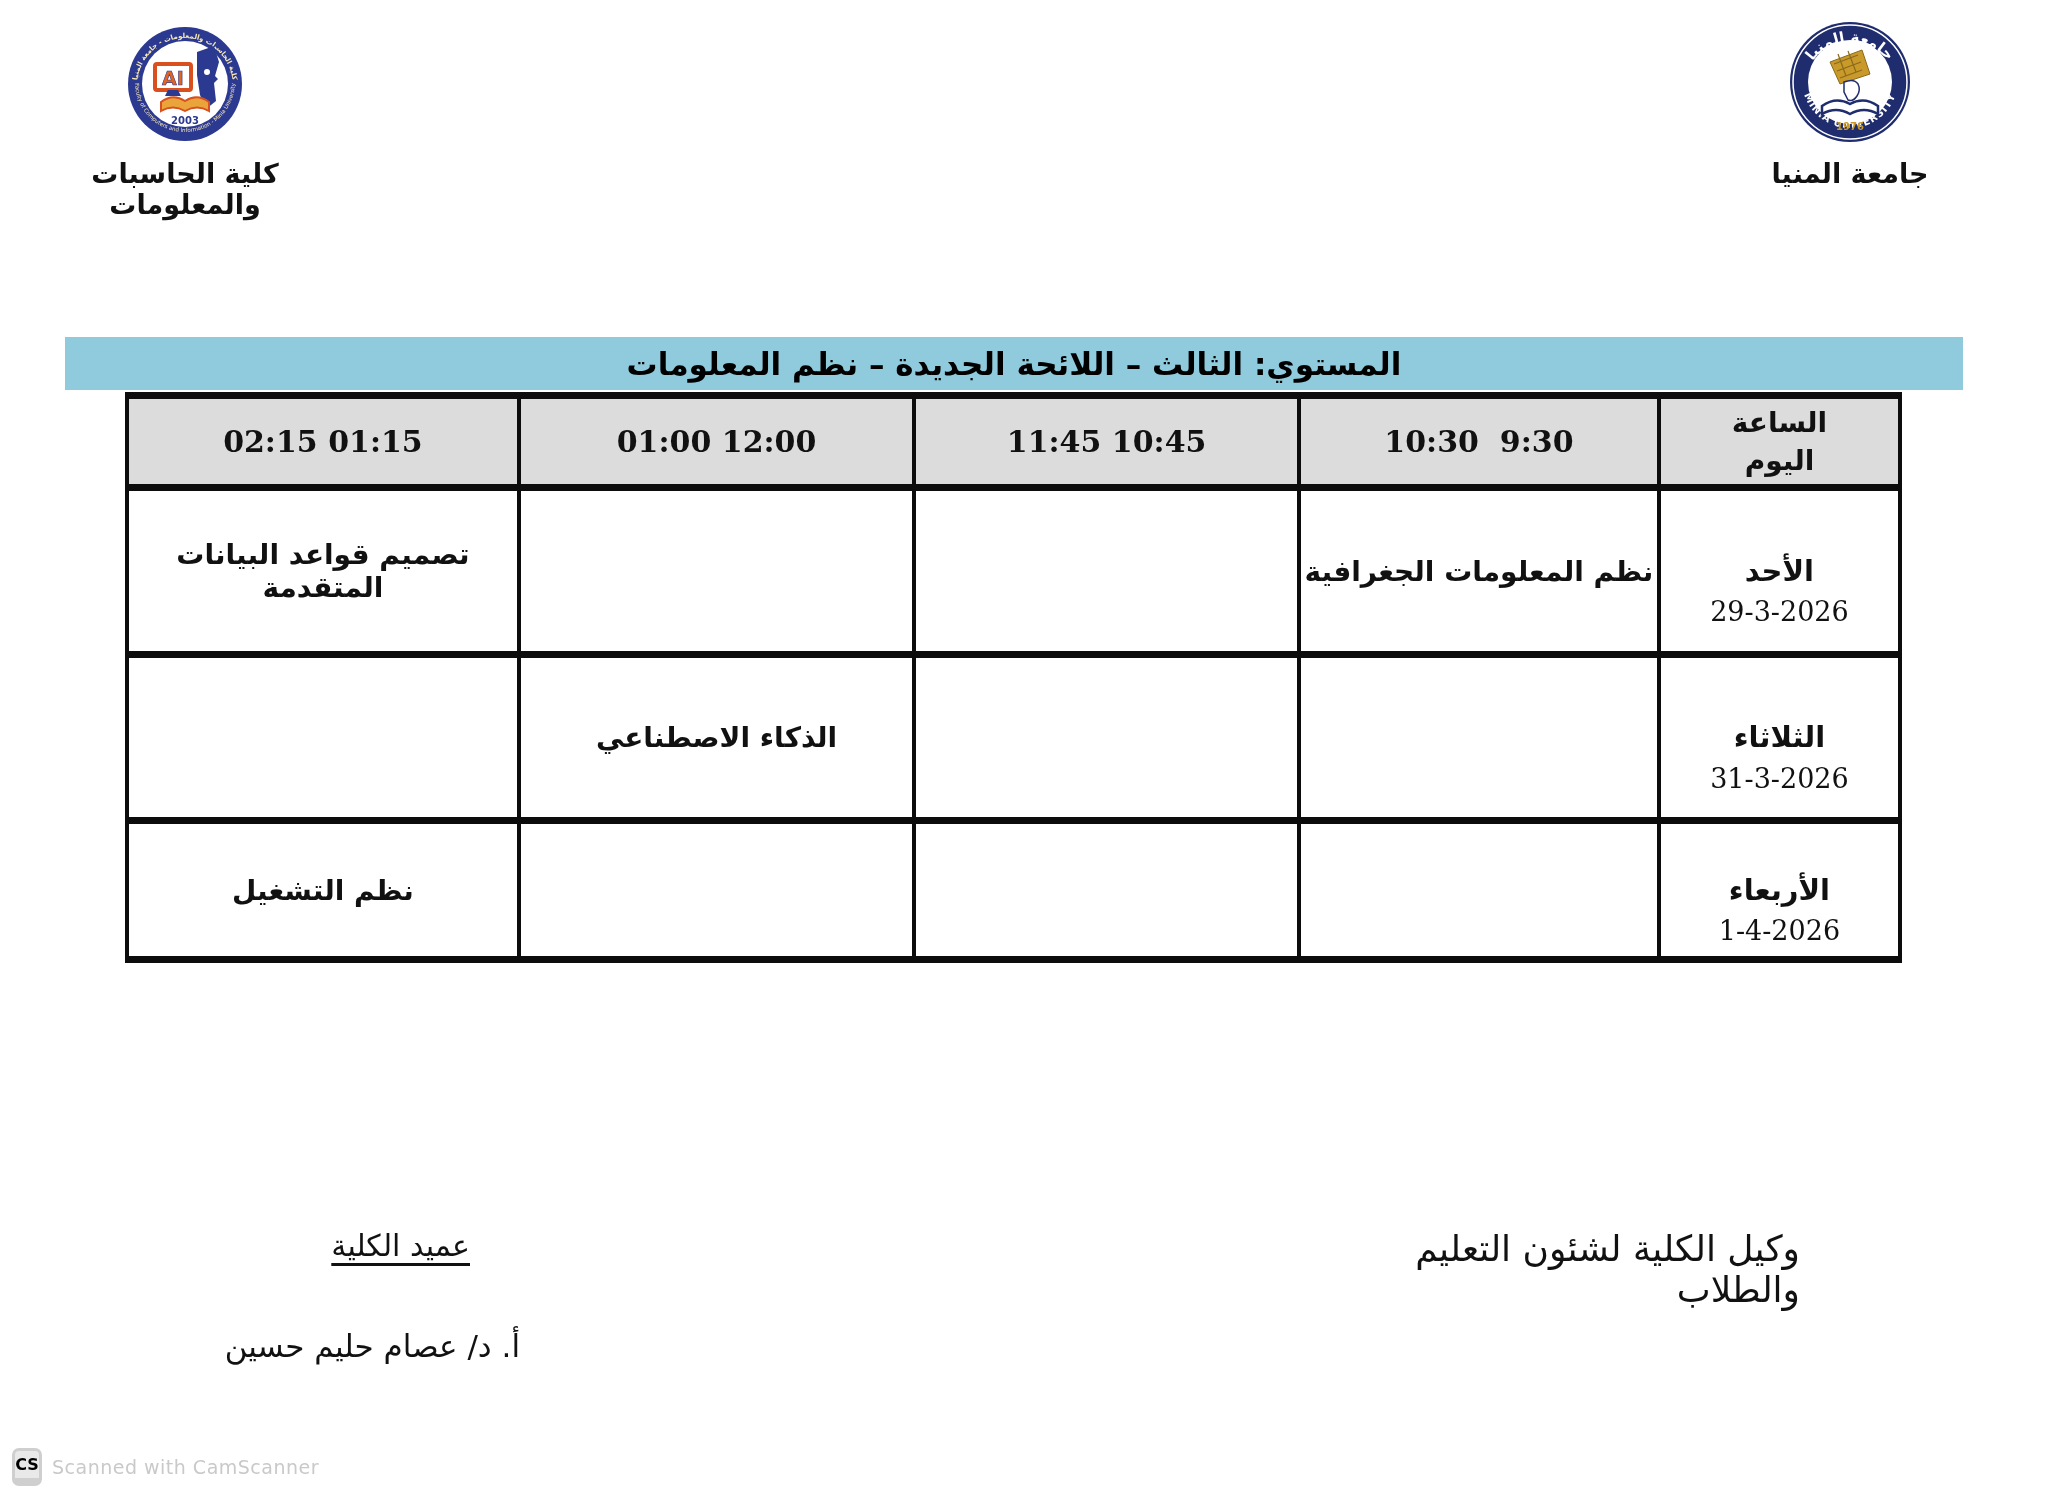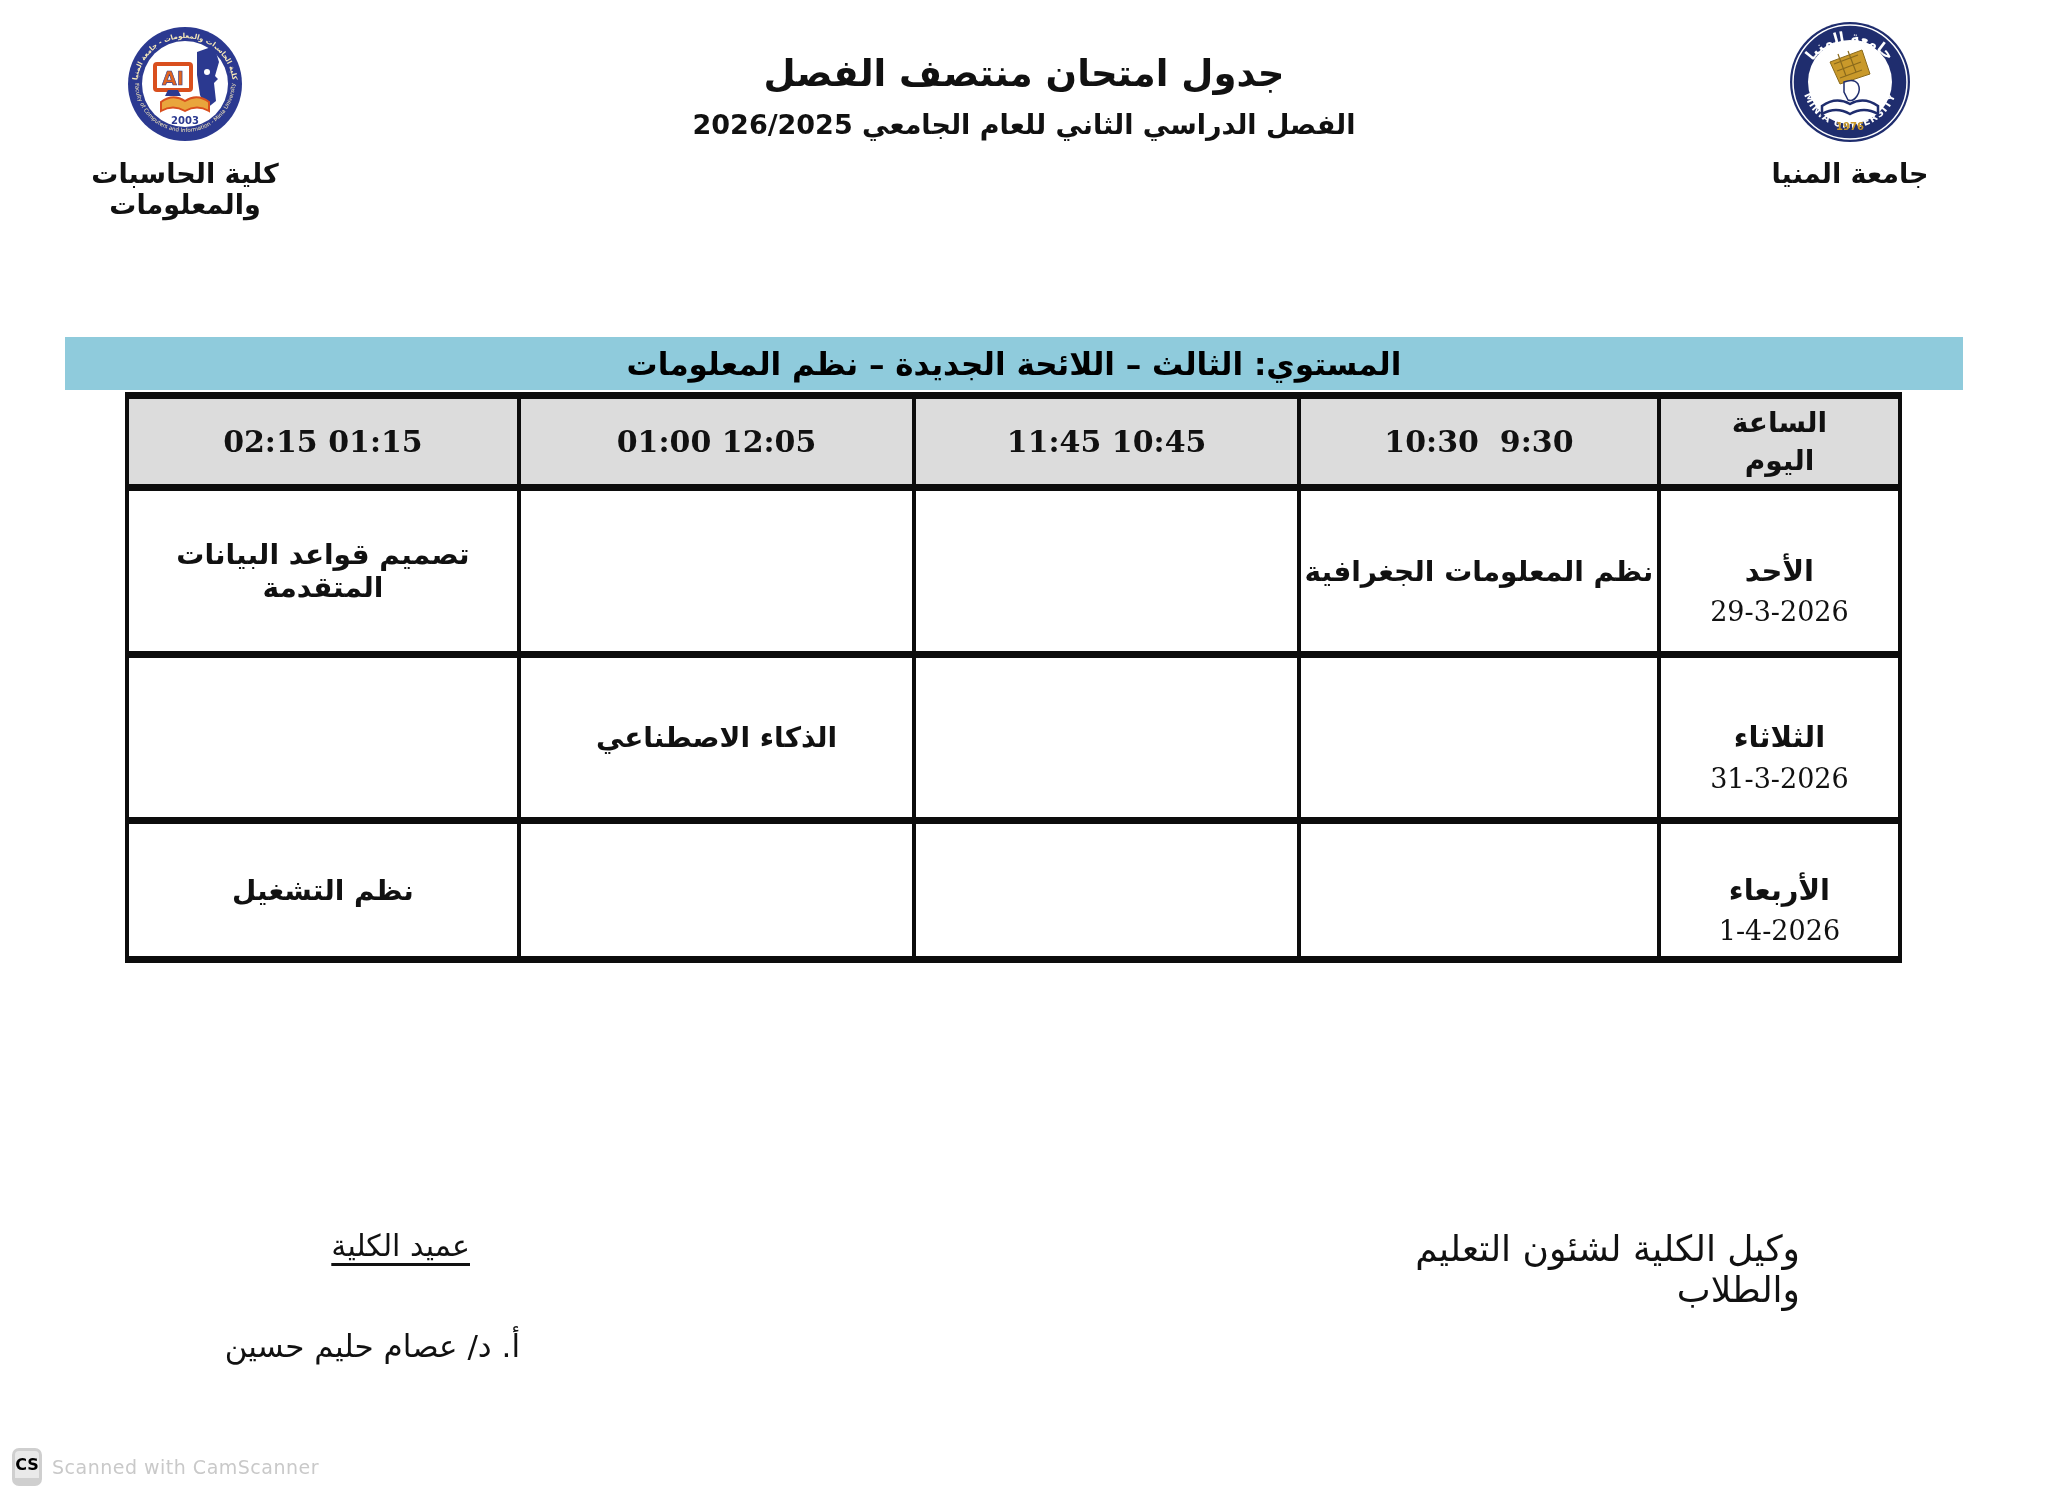--- a/index.html
+++ b/index.html
@@ -107,24 +107,20 @@
       <rect x="34" y="42" width="36" height="26" rx="2" fill="#ffffff" stroke="#d94f1e" stroke-width="4"></rect>
       <text x="52" y="63" font-size="19" font-weight="bold" text-anchor="middle" fill="#e2641e" stroke="#2b3990" stroke-width="0.6">AI</text>
       <path d="M47,68 l10,0 3,6 -16,0 z" fill="#2b3990"></path>
 
       <path d="M40,80 q12,-9 24,-1 q12,-8 24,1 l0,9 q-12,-7 -24,0 q-12,-7 -24,0 z" fill="#e9a53c" stroke="#d94f1e" stroke-width="2"></path>
       <text x="64" y="102" font-size="10" font-weight="bold" text-anchor="middle" fill="#2b3990">2003</text>
     </svg>
     <div class="logo-caption">كلية الحاسبات والمعلومات</div>
   </div>
 
-  <div class="hdr-title-block">
-    <div class="hdr-title">جدول امتحان منتصف الفصل</div>
-    <div class="hdr-subtitle">الفصل الدراسي الثاني للعام الجامعي 2026/2025</div>
-  </div>
 
   <div class="logo-block logo-right">
     <svg width="136" height="130" viewBox="0 0 136 130">
       <defs>
         <path id="mu-top" d="M 22,70 A 46,46 0 0 1 114,70"></path>
         <path id="mu-bot" d="M 20,62 A 48,48 0 0 0 116,62"></path>
       </defs>
       <circle cx="68" cy="64" r="60" fill="#1f2d6e"></circle>
       <circle cx="68" cy="64" r="57" fill="none" stroke="#ffffff" stroke-width="1.5"></circle>
       <circle cx="68" cy="64" r="42" fill="#ffffff"></circle>
@@ -156,21 +152,21 @@
       <col style="width:22.1%">
     </colgroup>
     <thead>
       <tr style="height:92px">
         <th class="corner">
           <span class="hour-lbl">الساعة</span>
           <span class="day-lbl">اليوم</span>
         </th>
         <th class="time-slot">10:30  9:30</th>
         <th class="time-slot">11:45 10:45</th>
-        <th class="time-slot">01:00 12:05</th>
+        <th class="time-slot">01:00 12:00</th>
         <th class="time-slot">02:15 01:15</th>
       </tr>
     </thead>
     <tbody>
       <tr style="height:167px">
         <td class="day-cell">
           <span class="day-name">الأحد</span>
           <span class="day-date">29-3-2026</span>
         </td>
         <td class="subject-cell">نظم المعلومات الجغرافية</td>

